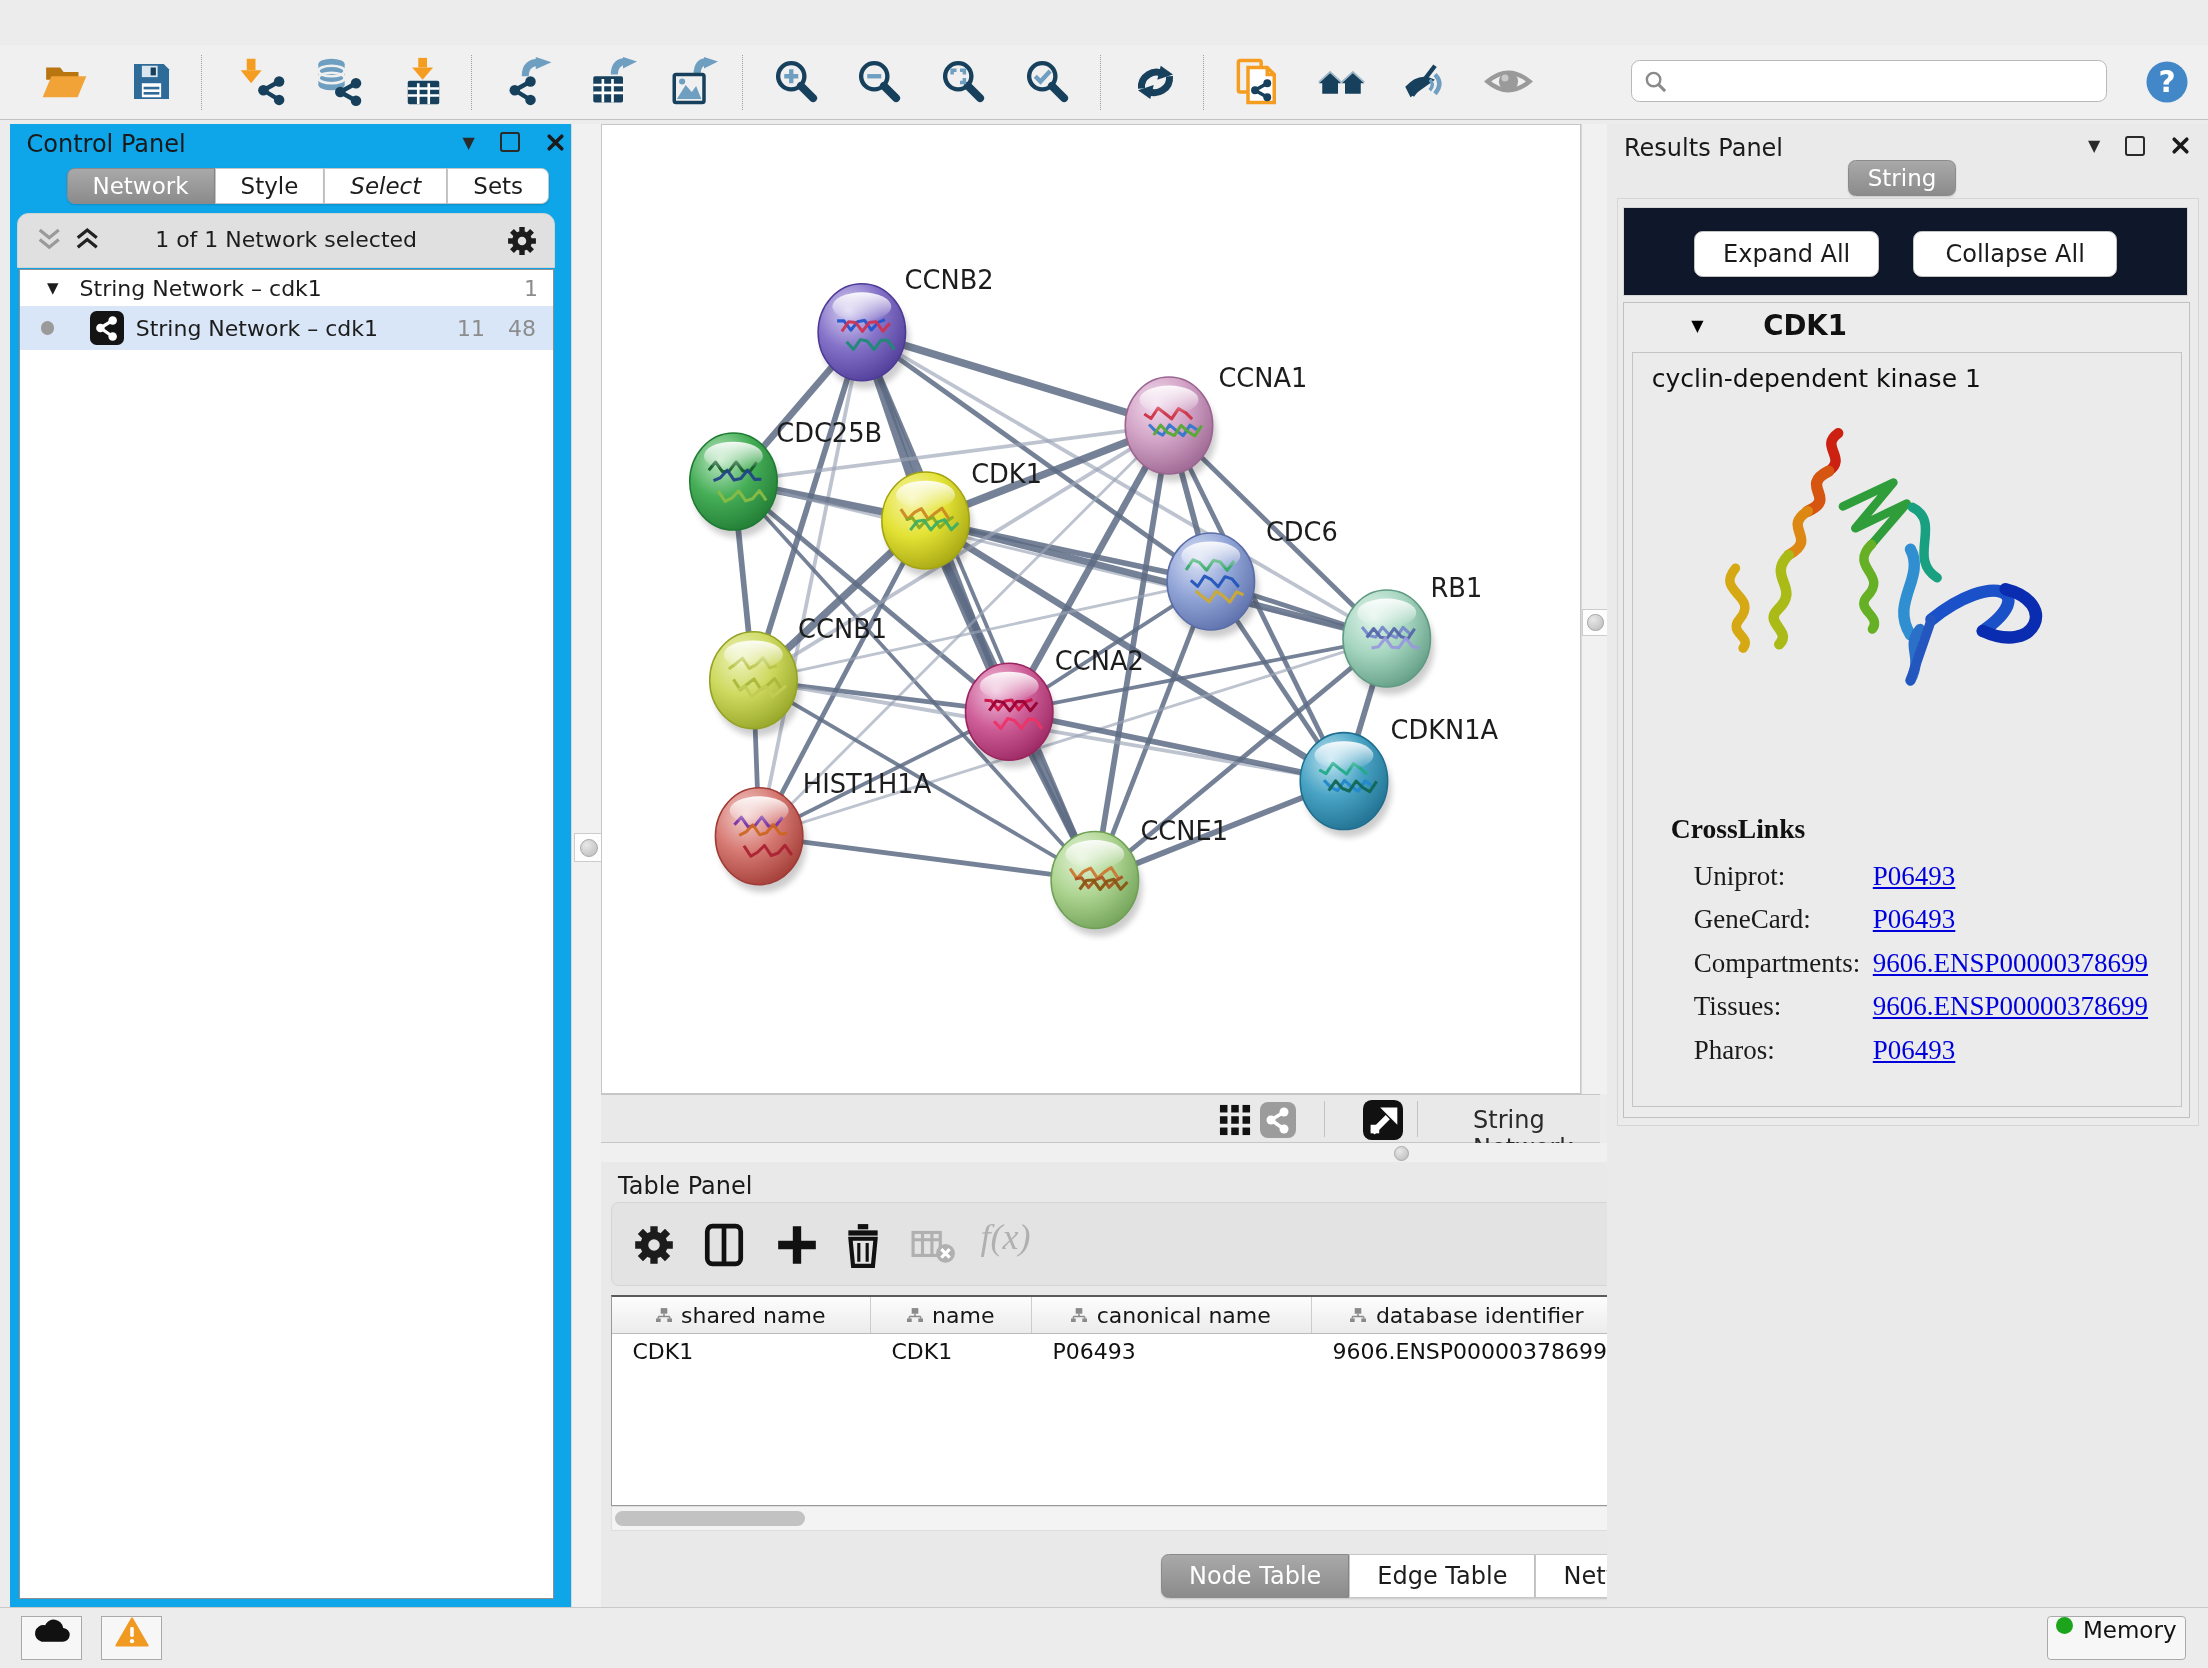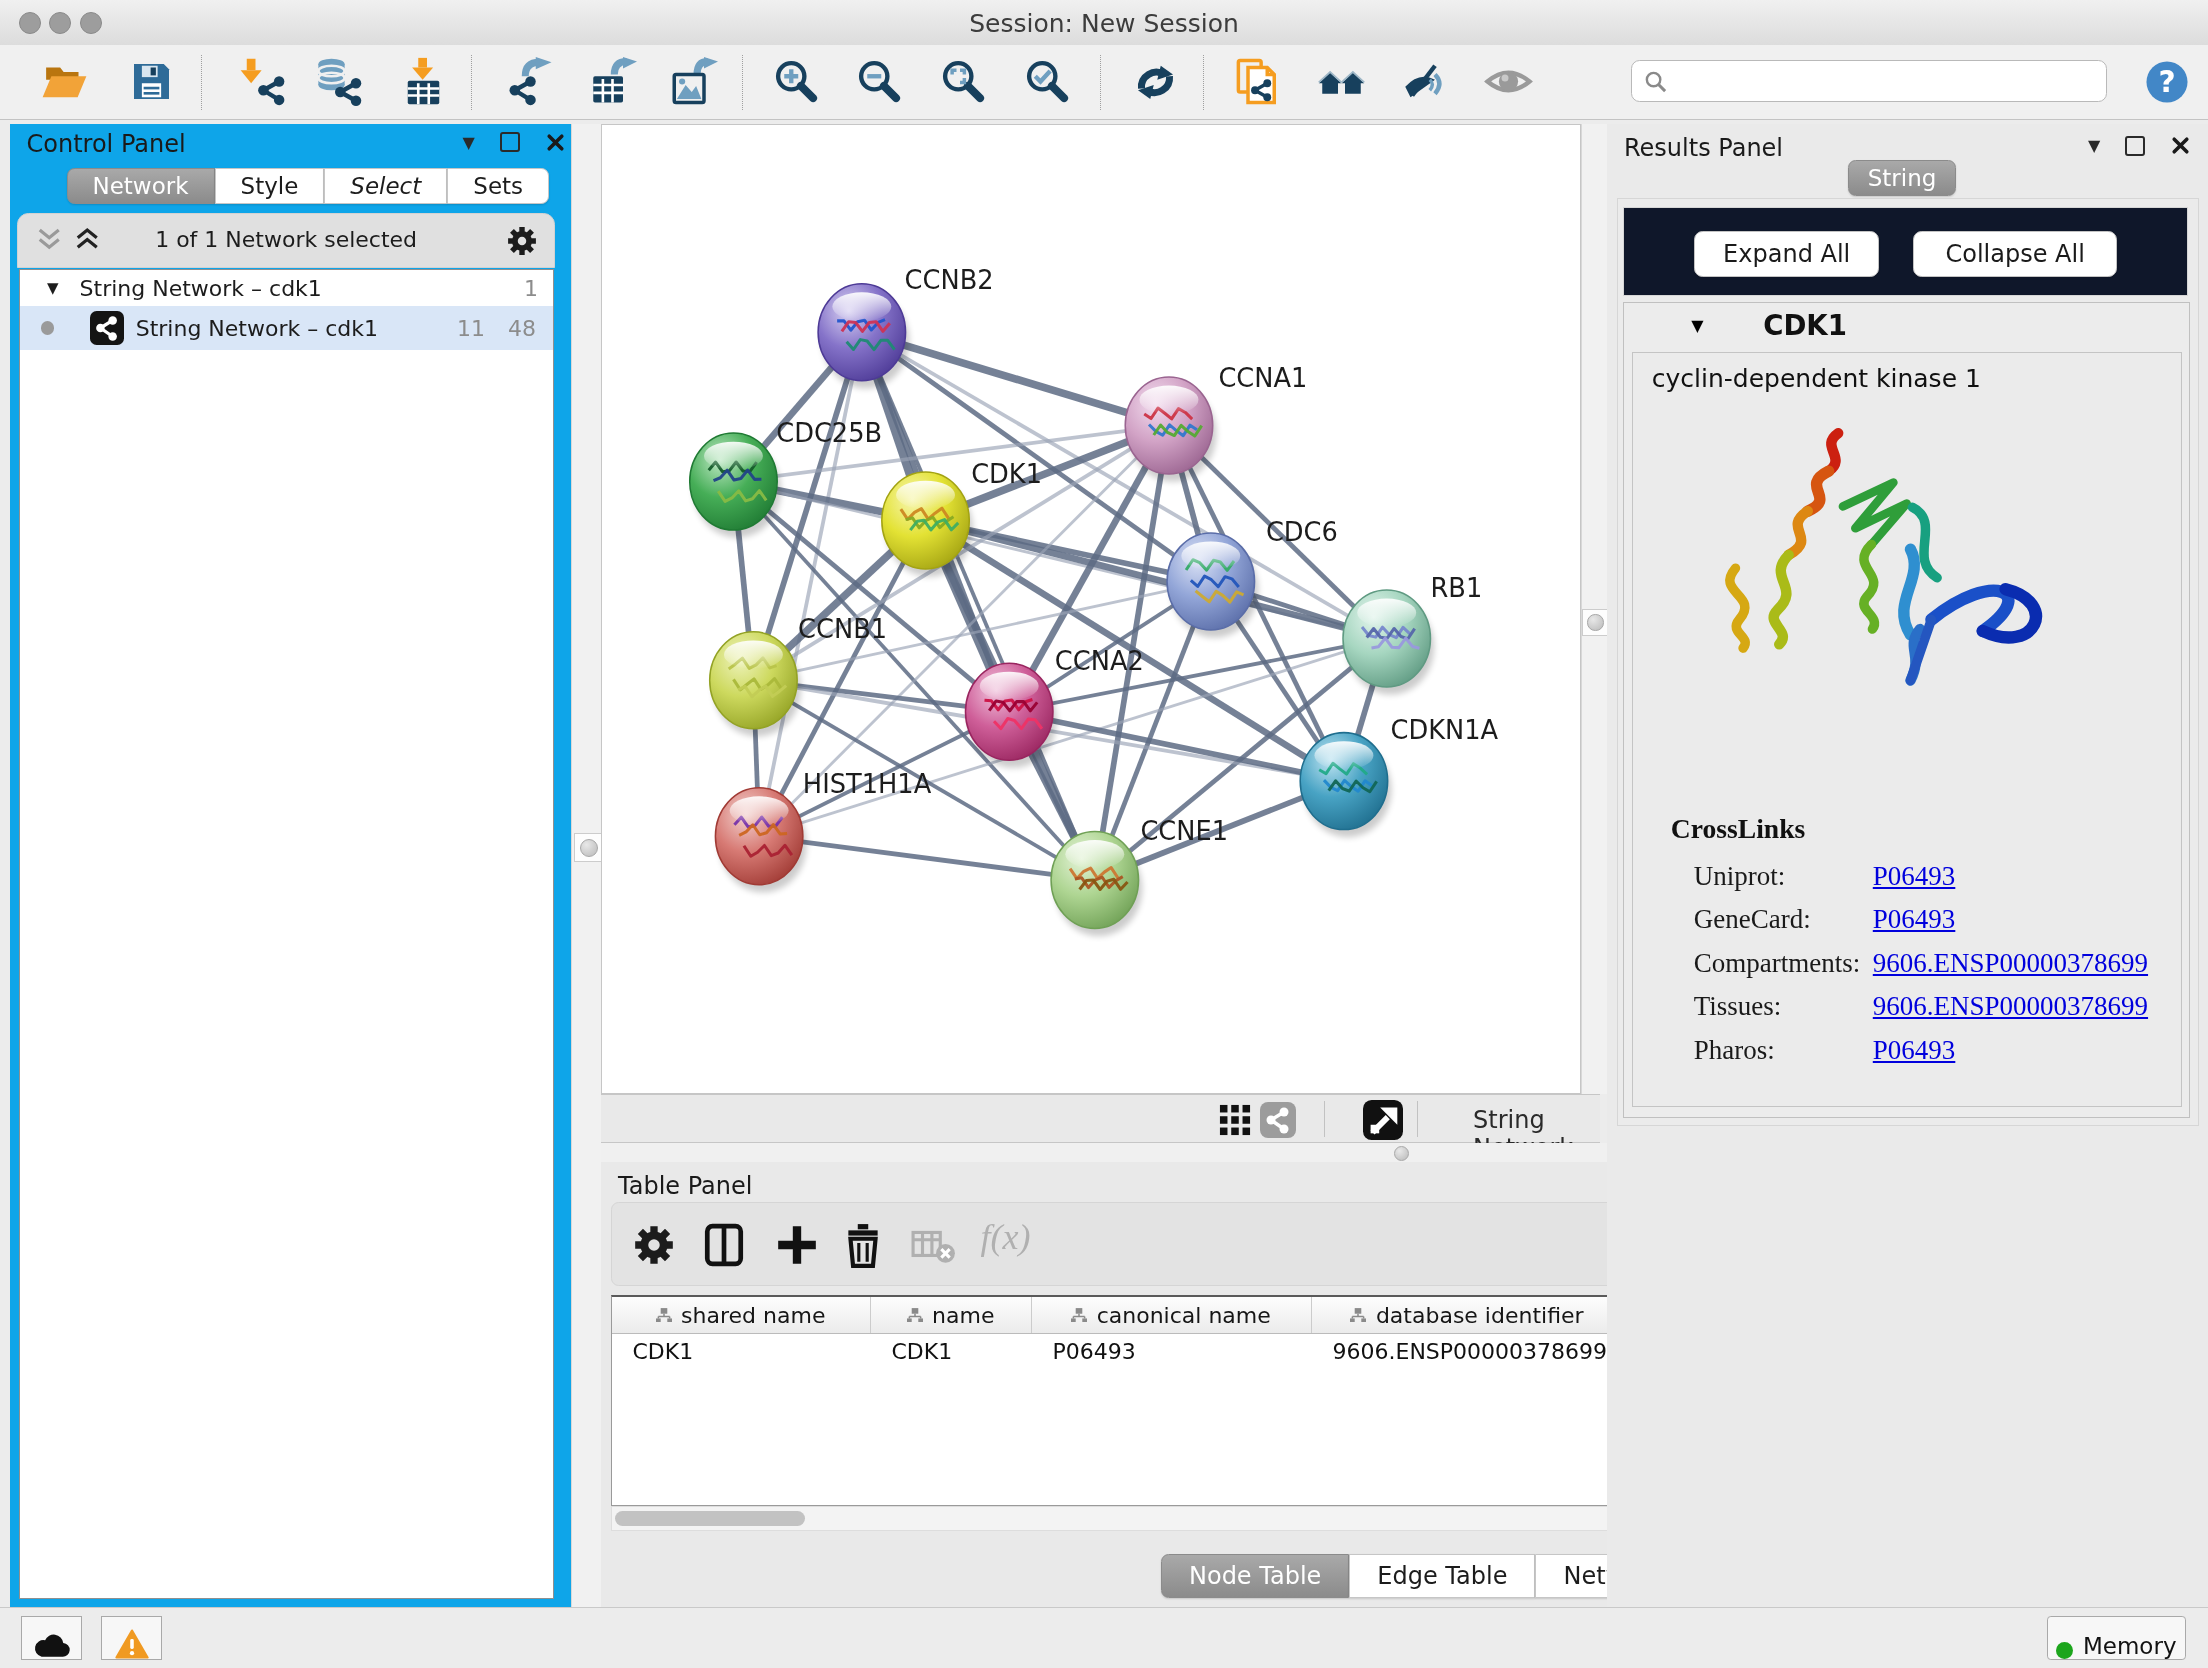--- a/index.html
+++ b/index.html
@@ -59,34 +59,28 @@
   
   #results-panel{left:1607px;top:124px;width:601px;height:1484px;background:#eaeaea;}
   .sunken{border:1.9px groove #d6d6d6;background:#ebebeb;box-sizing:border-box;}
   .rp-btn{position:absolute;height:44px;background:#fff;border:1px solid #c3c3c3;border-radius:8.6px;font-size:24px;color:#1a1a1a;display:flex;align-items:center;justify-content:center;cursor:pointer;box-shadow:0 1px 1.9px rgba(0,0,0,.12);}
   #crosslinks{position:absolute;left:61px;top:715px;width:495px;font-family:"Liberation Serif","DejaVu Serif",serif;}
   .xl-row{display:flex;margin-bottom:12.4px;font-size:27px;color:#1a1a1a;}
   .xl-label{width:179px;flex:none;}
   .xl-link{color:#0000dd;text-decoration:underline;cursor:pointer;}
   
   #status-bar{left:0;top:1607px;width:2208px;height:61px;background:#ececec;border-top:1px solid #c9c9c9;}
-  .sb-btn{position:absolute;top:7.6px;height:44px;background:#f7f7f7;border:1.9px solid #a9a9a9;display:flex;align-items:flex-end;justify-content:center;cursor:pointer;box-sizing:border-box;}
+  .sb-btn{position:absolute;top:7.6px;height:44px;background:#f7f7f7;border:1.9px solid #a9a9a9;display:flex;align-items:flex-start;justify-content:center;cursor:pointer;box-sizing:border-box;}
   #memory-btn{left:2047px;width:139px;border-radius:3.8px;gap:9.5px;font-size:23px;color:#111;}
 </style>
 </head>
 <body>
 
 <div id="app">
 
-  <div id="titlebar" class="abs">
-    <span class="tl" style="left:19px"></span>
-    <span class="tl" style="left:49px"></span>
-    <span class="tl" style="left:80px"></span>
-    <div id="win-title">Session: New Session</div>
-  </div>
 
   <div id="toolbar" class="abs">
     <svg class="ticon" style="left:40px" viewBox="0 0 56 56">
       <path d="M7 12 h16 l4 5 h17 v9 H7 z" fill="#b9750f"></path>
         <path d="M3 46 L13 22 H53 L43 46 Z" fill="#f2a338"></path>
     </svg>
     <svg class="ticon" style="left:127px" viewBox="0 0 56 56">
       <path d="M8 8 h34 l6 6 v34 H8 z" fill="#2e6b98"></path>
         <rect x="17" y="30" width="22" height="16" fill="#fff"></rect>
         <rect x="17" y="10" width="18" height="13" fill="#d9e6f0"></rect>

